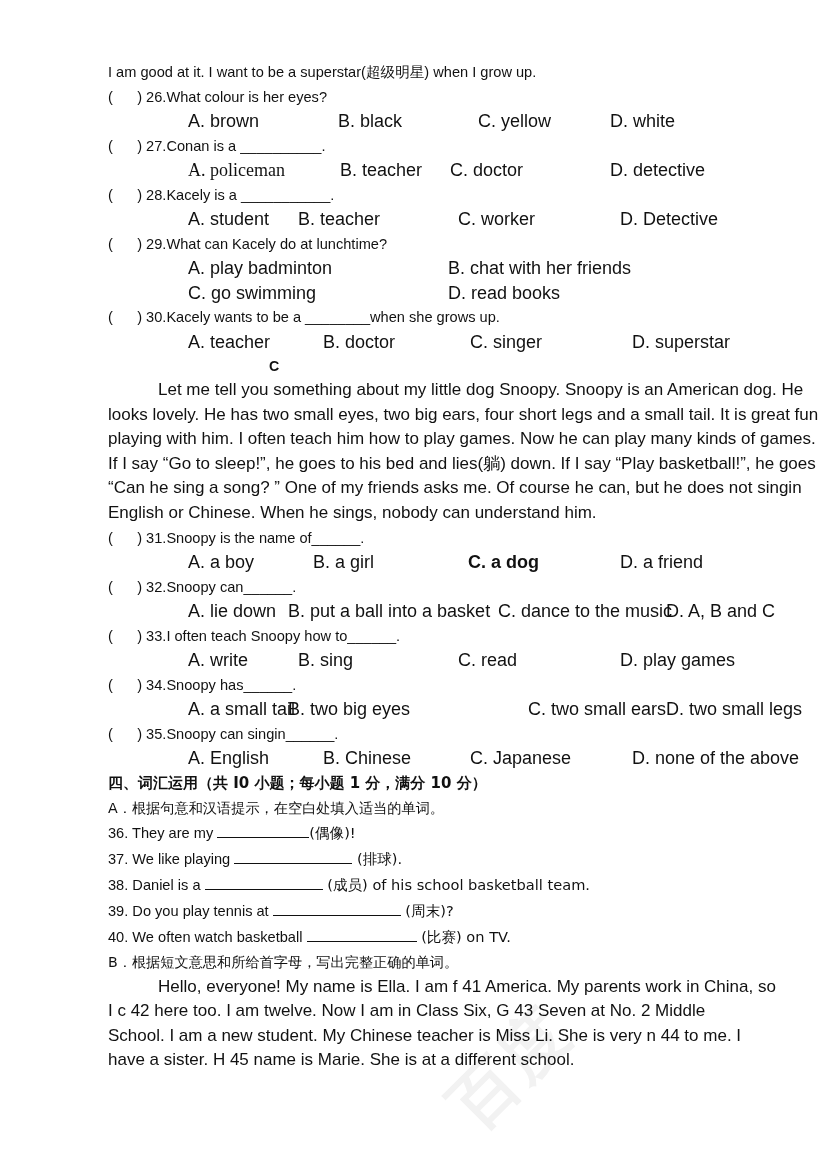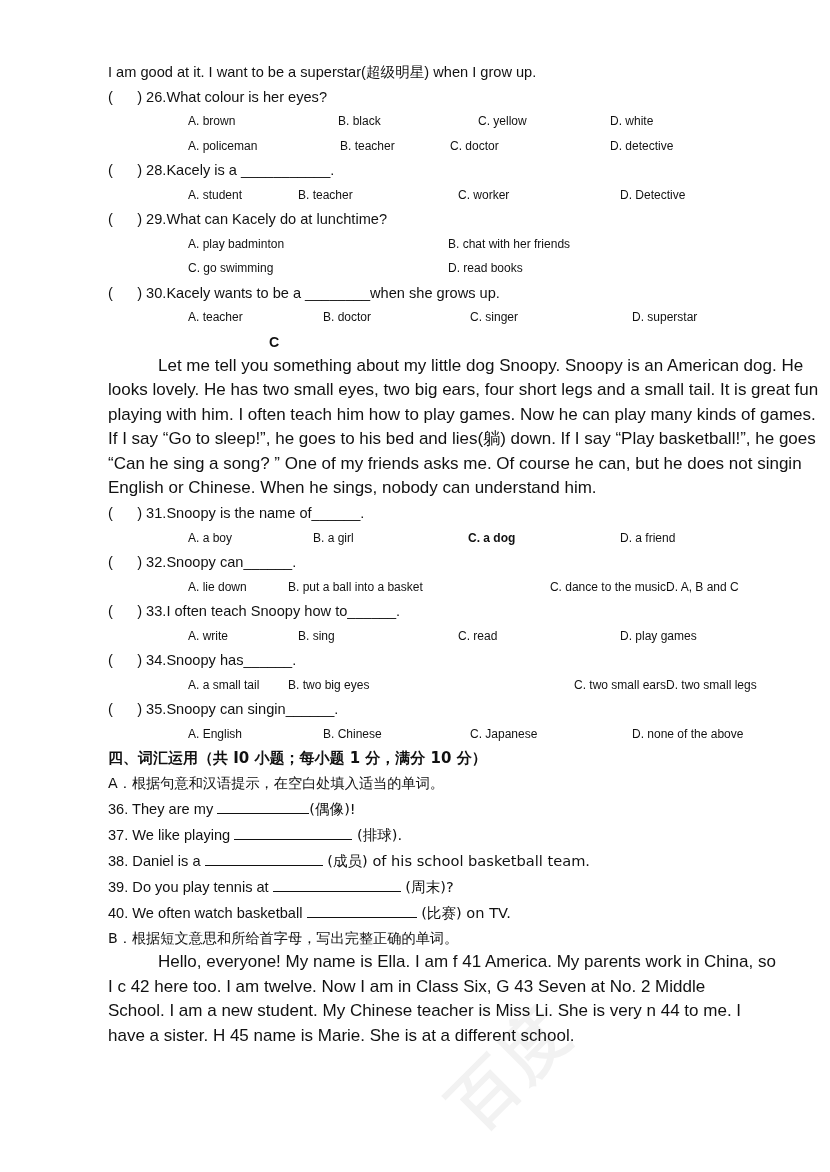--- a/index.html
+++ b/index.html
@@ -44,33 +44,33 @@
     line-height: 24.5px;
     white-space: pre-wrap;
   }
   .qline {
     font-size: 14.6px;
     line-height: 24.5px;
     white-space: pre;
   }
   .opts {
     display: flex;
-    font-size: 12px;
+    font-size: 18px;
     line-height: 24.5px;
     padding-left: 80px;
     white-space: pre;
   }
   .opts.c4 > span:nth-child(1) { width: 150px; }
   .opts.c4 > span:nth-child(2) { width: 140px; }
   .opts.c4 > span:nth-child(3) { width: 132px; }
   .opts.c2 > span:nth-child(1) { width: 260px; }
   .opts.tight > span:nth-child(1) { width: 100px; }
   .opts.tight > span:nth-child(2) { width: 210px; }
   .opts.tight > span:nth-child(3) { width: 168px; text-align: right; }
-  .opts.w1 > span:nth-child(1) { width: 152px; }
+  .opts.w1 > span:nth-child(1) { width: 152px; font-family: Liberation Serif, serif; }
   .opts.w1 > span:nth-child(2) { width: 110px; }
   .opts.w1 > span:nth-child(3) { width: 160px; }
   .opts.w2 > span:nth-child(1) { width: 110px; }
   .opts.w2 > span:nth-child(2) { width: 160px; }
   .opts.w2 > span:nth-child(3) { width: 162px; }
   .opts.w3 > span:nth-child(1) { width: 135px; }
   .opts.w3 > span:nth-child(2) { width: 147px; }
   .opts.w3 > span:nth-child(3) { width: 162px; }
   .opts.w4 > span:nth-child(1) { width: 125px; }
   .opts.w4 > span:nth-child(2) { width: 155px; }
@@ -124,20 +124,21 @@
     <div class="line">I am good at it. I want to be a superstar(超级明星) when I grow up.</div>
 
     <div class="qline"><span>(      ) 26.</span><span>What colour is her eyes?</span></div>
     <div class="opts c4">
       <span>A. brown</span>
       <span>B. black</span>
       <span>C. yellow</span>
       <span>D. white</span>
     </div>
 
+    <div class="qline"><span>(      ) 27.</span><span>Conan is a __________.</span></div>
     <div class="opts w1">
       <span>A. policeman</span>
       <span>B. teacher</span>
       <span>C. doctor</span>
       <span>D. detective</span>
     </div>
 
     <div class="qline"><span>(      ) 28.</span><span>Kacely is a ___________.</span></div>
     <div class="opts w2">
       <span>A. student</span>

